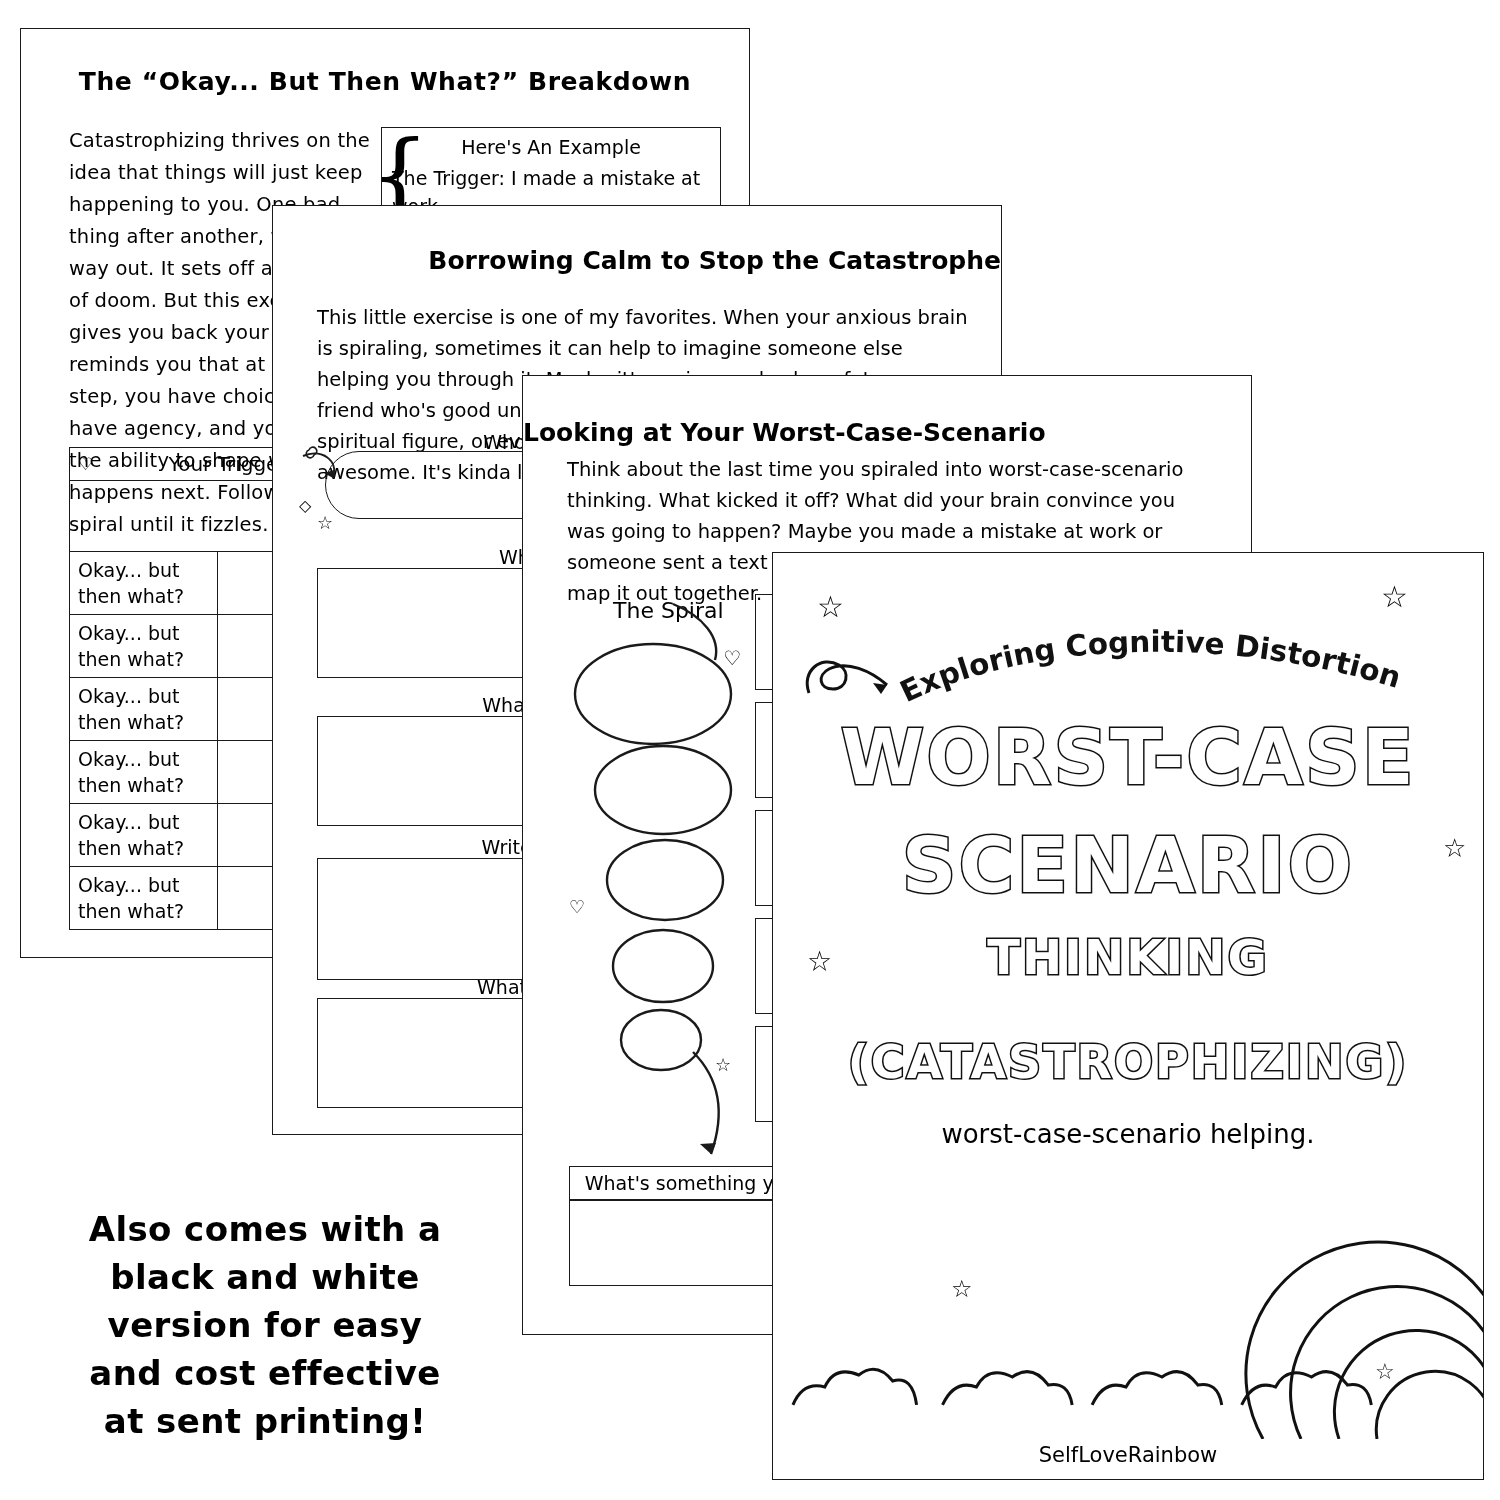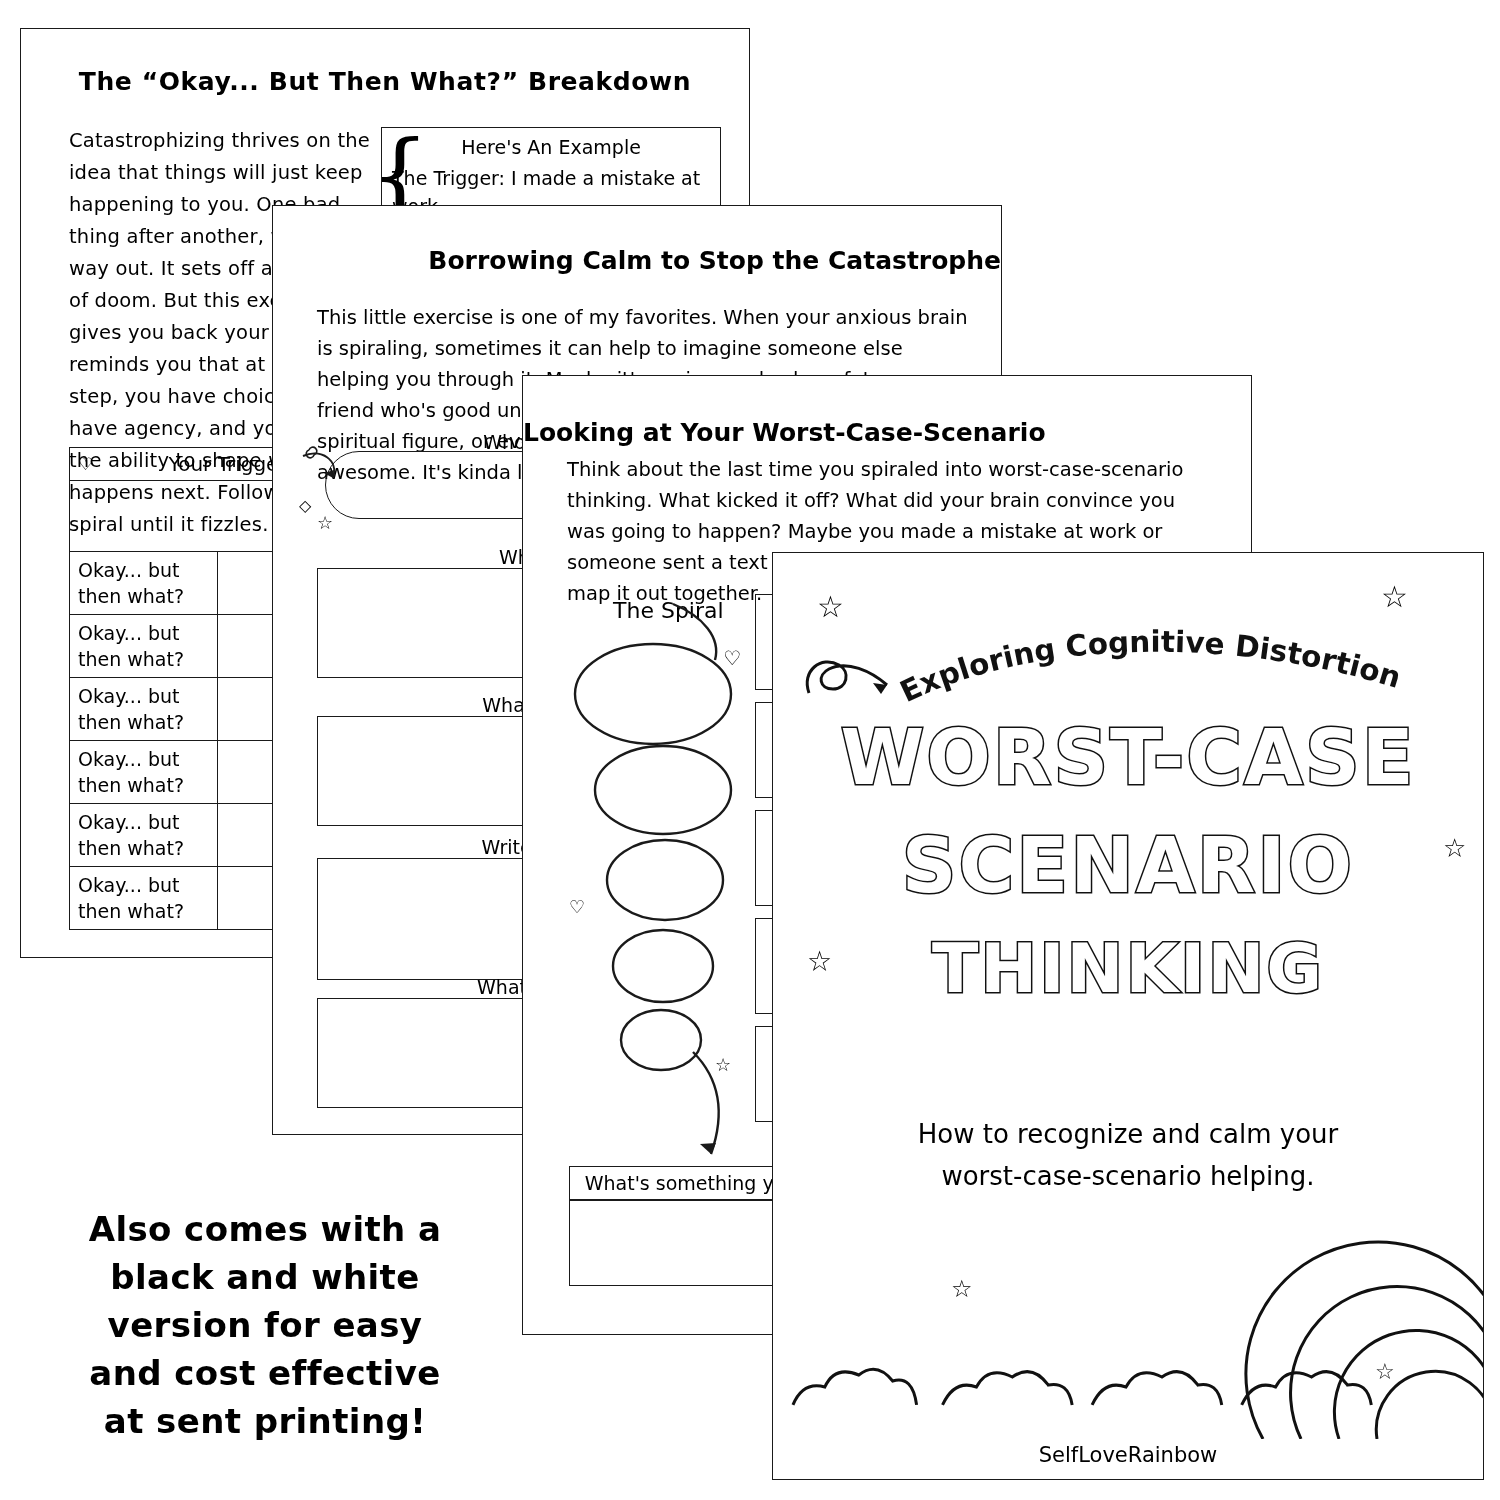--- a/index.html
+++ b/index.html
@@ -99,21 +99,21 @@
     text-align:center;
     font-family:"DejaVu Sans", sans-serif;
     font-weight:bold;
     color:#fff;
     -webkit-text-stroke:3px #111;
     paint-order:stroke fill;
     letter-spacing:2px;
   }
   .bl1{position:absolute;left:0;top:160px;width:100%;font-size:76px;}
   .bl2{position:absolute;left:0;top:268px;width:100%;font-size:76px;}
-  .bl3{position:absolute;left:0;top:376px;width:100%;font-size:68px;}
+  .bl3{position:absolute;left:0;top:376px;width:100%;font-size:48px;}
   .bl4{position:absolute;left:0;top:482px;width:100%;font-size:46px;}
   .cover-sub{
     position:absolute;left:0;top:560px;width:100%;text-align:center;
     font-size:26px;line-height:42px;
   }
   .brand{
     position:absolute;left:0;bottom:12px;width:100%;text-align:center;font-size:21px;
   }
   .cloud-row{position:absolute;left:0;bottom:72px;width:100%;height:60px;}
   .rainbow{position:absolute;right:-10px;bottom:40px;width:260px;height:230px;}
@@ -245,23 +245,23 @@
     </svg>
 
     <svg style="position:absolute;left:22px;top:88px;" width="110" height="90">
       <path d="M14,52 C6,30 26,14 44,24 C56,31 52,48 38,48 C24,48 22,34 34,28 C52,19 76,30 92,44" fill="none" stroke="#111" stroke-width="3"></path>
       <path d="M92,44 l-14,-2 l8,11 z" fill="#111"></path>
     </svg>
 
     <div class="bubble-line bl1">WORST-CASE</div>
     <div class="bubble-line bl2">SCENARIO</div>
     <div class="bubble-line bl3">THINKING</div>
+    <div class="bubble-line bl4">(CATASTROPHIZING)</div>
 
     <div class="cover-sub">
-      <div class="nowrap">How to recognize and calm your</div>
       <div class="nowrap">worst-case-scenario helping.</div>
     </div>
 
     <span style="position:absolute;left:44px;top:36px;font-size:30px;">☆</span>
     <span style="position:absolute;left:608px;top:26px;font-size:30px;">☆</span>
     <span style="position:absolute;left:670px;top:280px;font-size:26px;">☆</span>
     <span style="position:absolute;left:34px;top:392px;font-size:28px;">☆</span>
     <span style="position:absolute;left:178px;top:722px;font-size:24px;">☆</span>
 
     <svg class="rainbow" viewBox="0 0 260 230">

